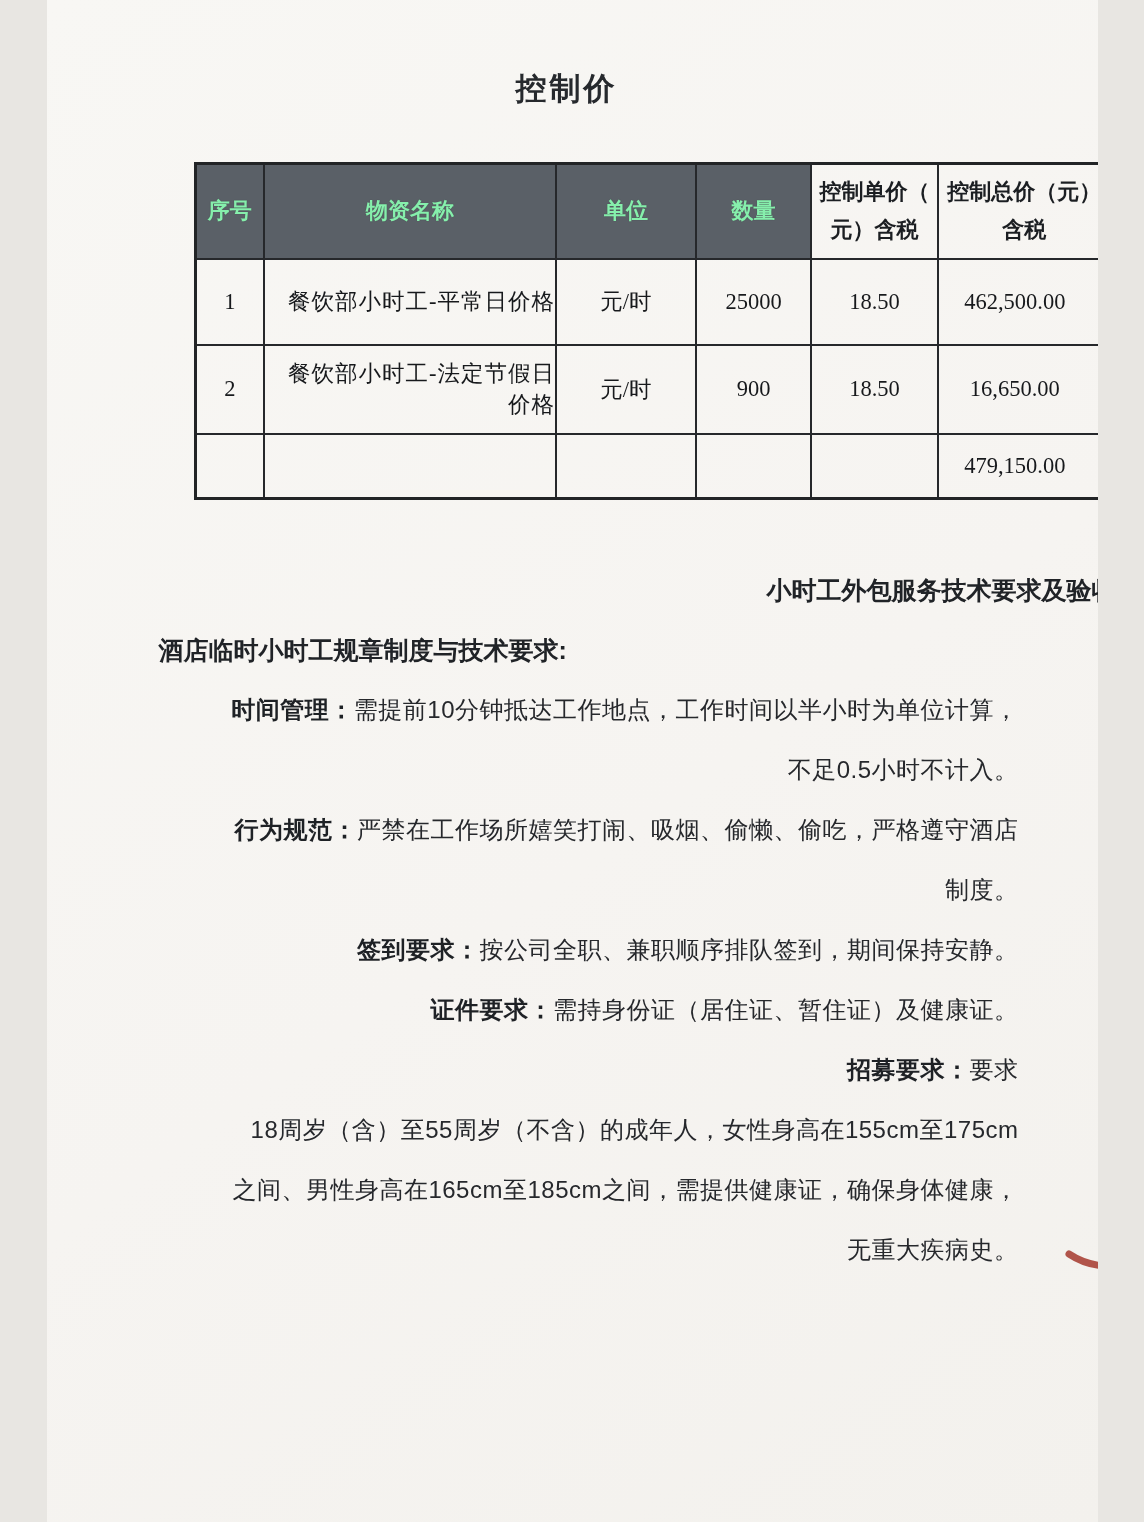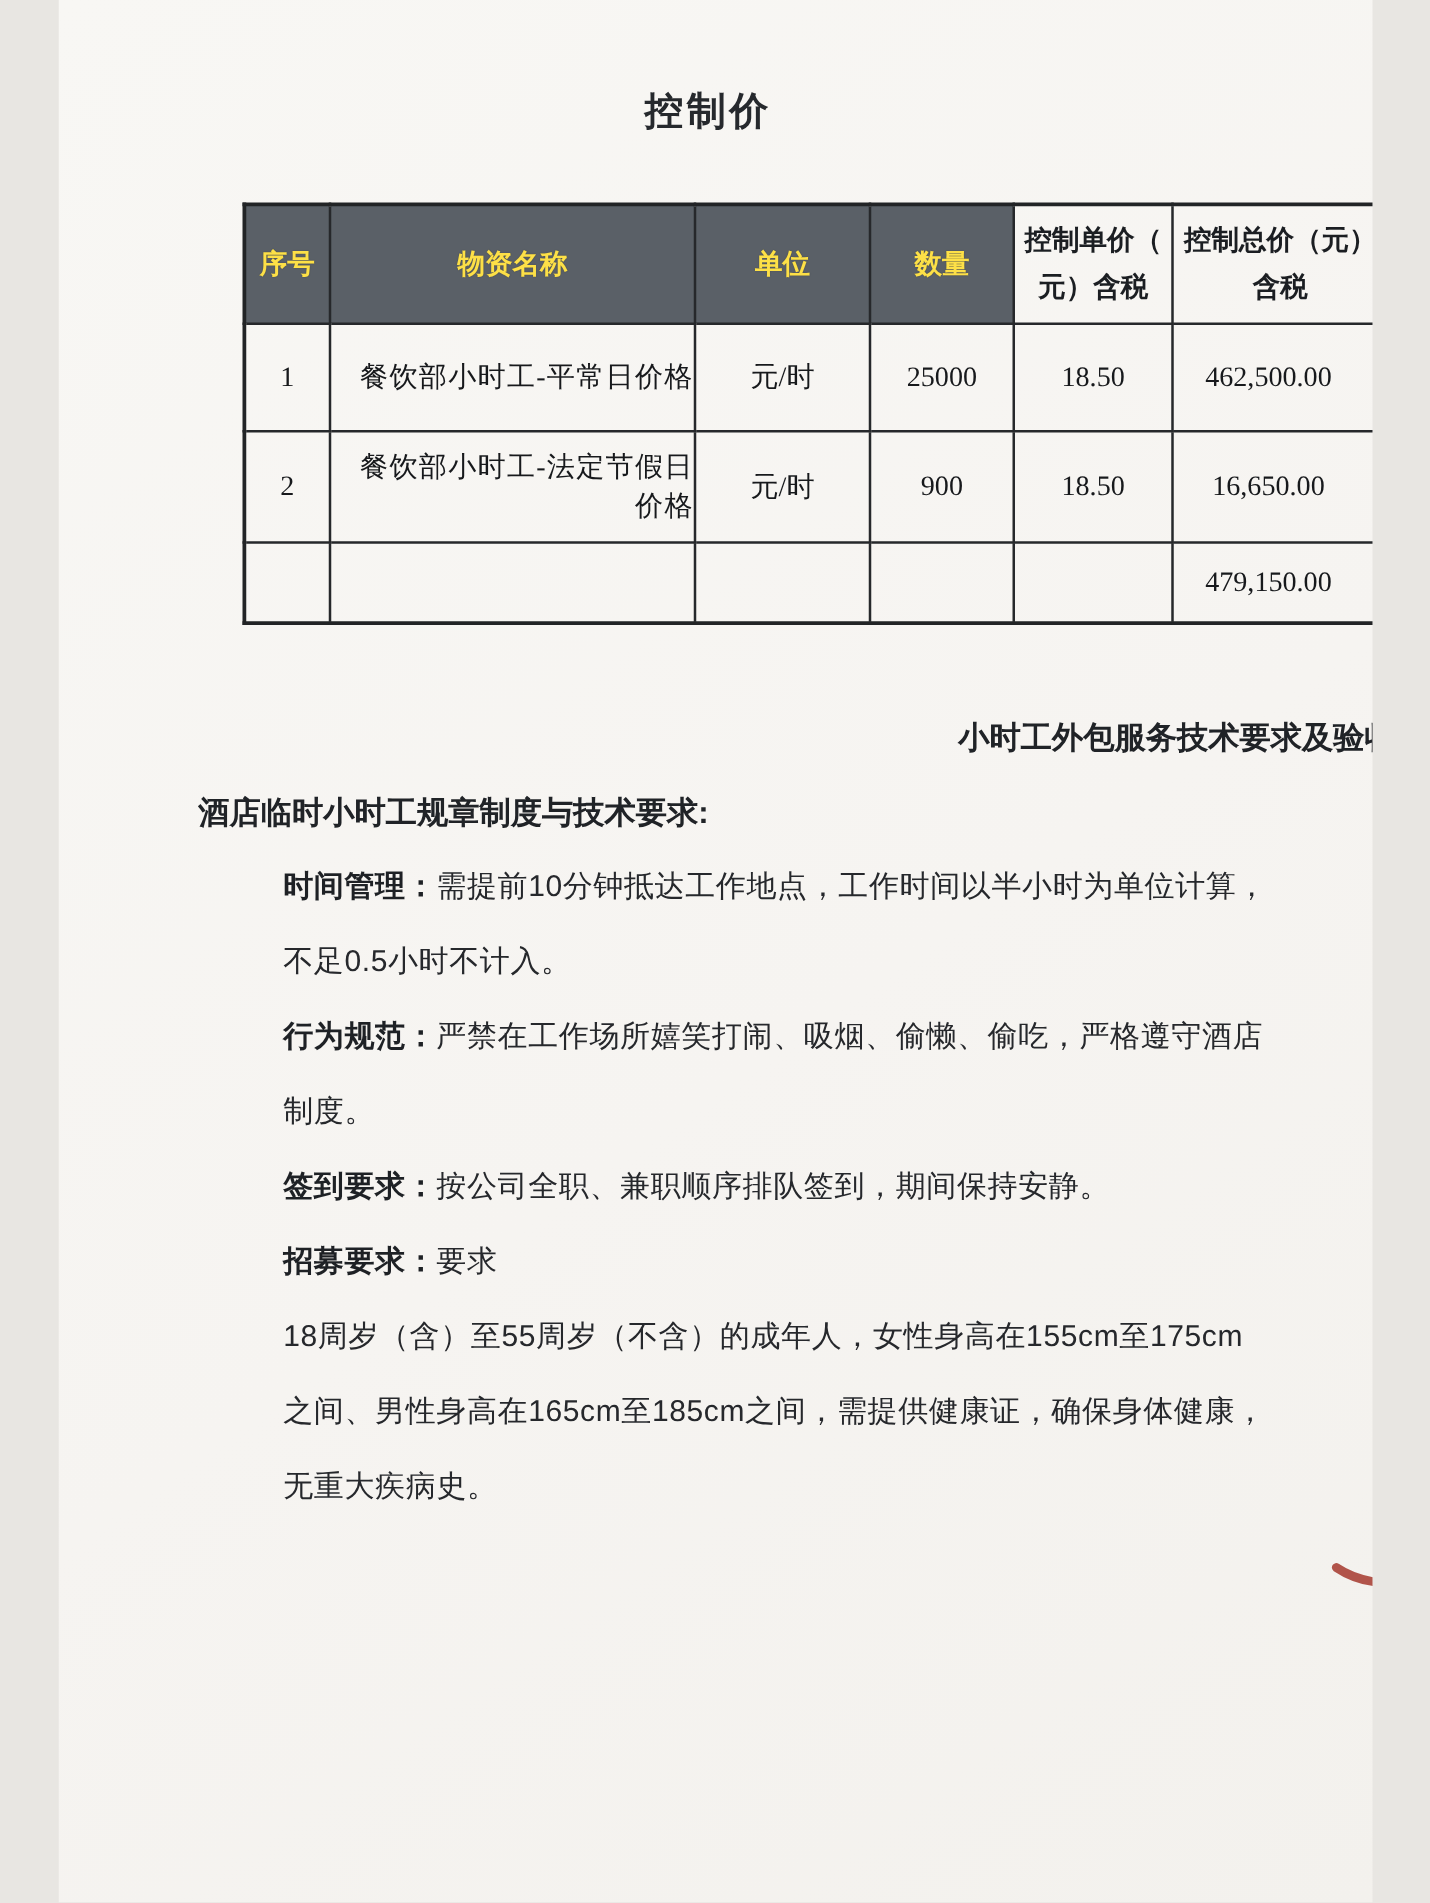--- a/index.html
+++ b/index.html
@@ -54,21 +54,21 @@
     font-family: "Liberation Sans", sans-serif;
     font-weight: 700;
     font-size: 22px;
     text-align: center;
     white-space: pre-line;
     line-height: 1.75;
     color: #1b1e22;
   }
   .price-table th.dark {
     background: #5a6067;
-    color: #fde047;
+    color: #86efac;
     text-shadow: 0 0 1px rgba(0,0,0,.35);
   }
 
   .price-table td {
     font-family: "Liberation Serif", serif;
     font-size: 22.5px;
     color: #17191c;
   }
   .td-c { text-align: center; }
   .td-l { text-align: right; padding-left: 19px !important; letter-spacing: 1px; }
@@ -100,20 +100,21 @@
   }
   .text-block p {
     margin: 0;
     padding-left: 180px;
     width: 792px;
     font-size: 24px;
     line-height: 60px;
     font-weight: 400;
     color: #26282c;
     letter-spacing: 0.5px;
+    text-align: right;
   }
   .text-block p .lbl { font-weight: 700; color: #1e2125; }
 
   
   .stamp {
     position: absolute;
     left: 1012px;
     top: 1002px;
     width: 132px;
     height: 300px;
@@ -176,20 +177,21 @@
     </tbody>
   </table>
 
   <div class="text-block">
     <h2 class="section-title">小时工外包服务技术要求及验收标准</h2>
     <h3 class="subsection-title">酒店临时小时工规章制度与技术要求:</h3>
 
     <p><span class="lbl">时间管理：</span><span>需提前10分钟抵达工作地点，工作时间以半小时为单位计算，不足0.5小时不计入。</span></p>
     <p><span class="lbl">行为规范：</span><span>严禁在工作场所嬉笑打闹、吸烟、偷懒、偷吃，严格遵守酒店制度。</span></p>
     <p><span class="lbl">签到要求：</span><span>按公司全职、兼职顺序排队签到，期间保持安静。</span></p>
+    <p><span class="lbl">证件要求：</span><span>需持身份证（居住证、暂住证）及健康证。</span></p>
     <p><span class="lbl">招募要求：</span><span>要求</span></p>
     <p><span class="lbl"></span><span>18周岁（含）至55周岁（不含）的成年人，女性身高在155cm至175cm之间、男性身高在165cm至185cm之间，需提供健康证，确保身体健康，无重大疾病史。</span></p>
   </div>
 
   <svg class="stamp" viewBox="0 0 132 300" xmlns="http://www.w3.org/2000/svg">
     <g fill="#a83a2f" font-family="Liberation Serif, serif">
 
       <text x="98" y="78" font-size="30" opacity="0.55" transform="rotate(-52 98 78)">乡</text>
       <text x="122" y="60" font-size="30" opacity="0.50" transform="rotate(-48 122 60)">从</text>
       <path d="M96 120 l10 -6" stroke="#a83a2f" stroke-width="4" stroke-linecap="round" opacity="0.6"></path>

